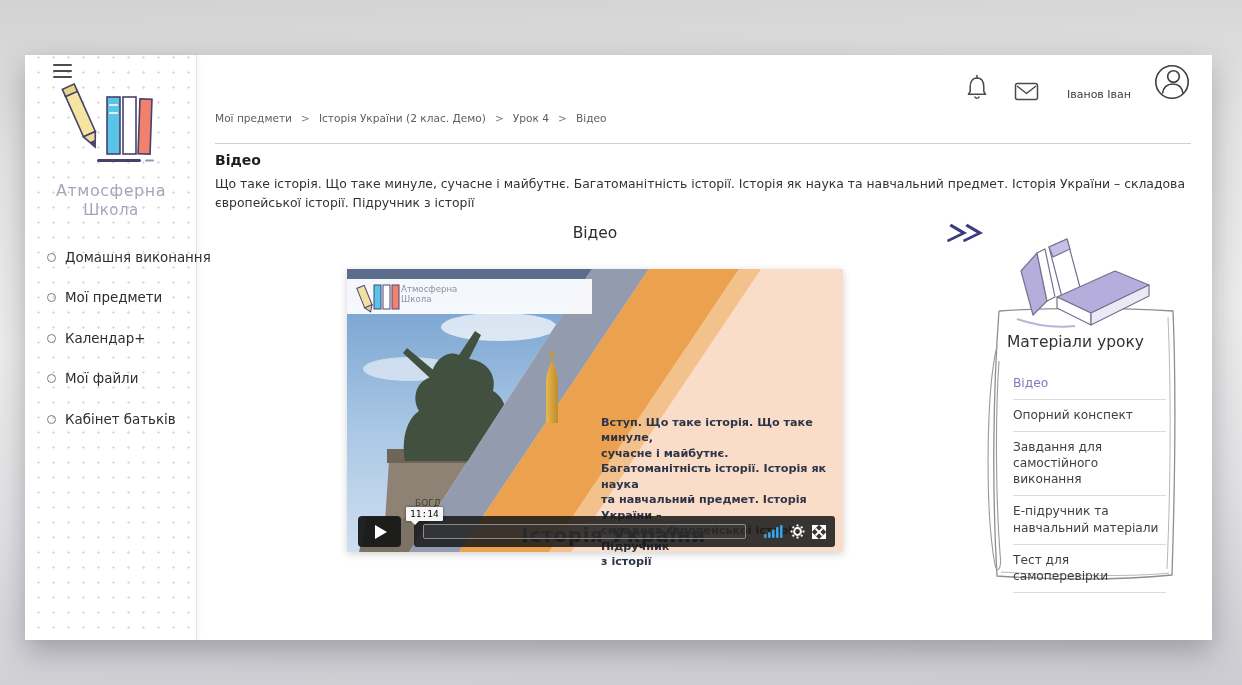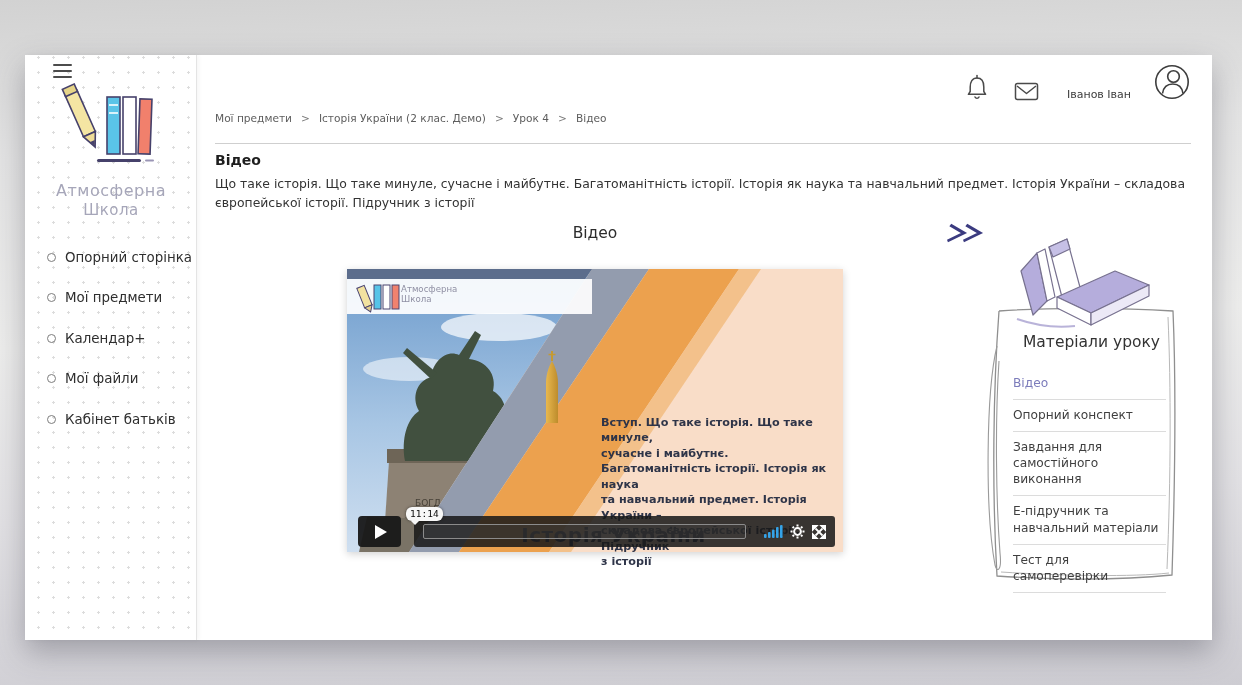--- a/index.html
+++ b/index.html
@@ -55,27 +55,27 @@
             color:#343a52; z-index:1; letter-spacing:.5px;padding-left:37px; }
   .play-btn { position:absolute; left:11px; top:247px; width:43px; height:31px; background:rgba(24,24,24,.95);
               border-radius:4px; z-index:2; display:flex; align-items:center; justify-content:center; cursor:pointer; }
   .play-btn .tri { width:0; height:0; border-left:12px solid #fff; border-top:7.5px solid transparent; border-bottom:7.5px solid transparent; margin-left:3px; }
   .ctrl-bar { position:absolute; left:67px; top:247px; width:421px; height:31px; background:rgba(24,24,24,.86);
               border-radius:3px; z-index:2; display:flex; align-items:center; padding:0 9px; }
   .seek { flex:1; height:15px; border:1px solid #8b8b8b; border-radius:2px; background:rgba(70,70,70,.35); margin-right:11px; cursor:pointer; }
   .bar-icn { margin-left:7px; cursor:pointer; display:block; }
   .time-tip { position:absolute; left:59px; top:238px; z-index:3; background:#f7f7f7; color:#0a0a0a;
               font-family:"DejaVu Sans Mono","Liberation Mono",monospace; font-size:9.5px; padding:1px 4px 2px;
-              border-radius:6px; box-shadow:0 0 3px rgba(0,0,0,.5); }
+              border-radius:1px; box-shadow:0 0 3px rgba(0,0,0,.5); }
   .time-tip:after { content:""; position:absolute; left:5px; bottom:-4px; border:4px solid transparent; border-top-color:#f7f7f7; border-bottom:none; }
   
   .materials { position:absolute; left:958px; top:196px; width:202px; height:336px; }
   .materials .border-svg { position:absolute; inset:0; }
   .materials .books-svg { position:absolute; left:14px; top:-20px; }
-  .mat-title { position:absolute; left:40px; top:82px; font-size:15.5px; color:#333; }
+  .mat-title { position:absolute; left:24px; top:82px; font-size:15.5px; color:#333; }
   .mat-list { position:absolute; left:30px; top:117px; width:153px; list-style:none; }
   .mat-list li { padding:7px 0 8px; border-bottom:1px solid #dcdcdc; font-size:12.2px; line-height:1.32; color:#3f3f3f; cursor:pointer; }
   .mat-list li.active { color:#7c7cbb; }
 </style>
 </head>
 <body>
 
 <div class="card">
 
   <aside class="sidebar">
@@ -101,21 +101,21 @@
         <rect x="38" y="76" width="44" height="3" rx="1.5" fill="#46416b"></rect>
         <rect x="86" y="76.5" width="9" height="2" rx="1" fill="#9a95b5"></rect>
       </svg>
       <div class="logo-text1">Атмосферна</div>
       <div class="logo-text2">Школа</div>
     </div>
 
     <nav class="nav">
       <div class="nav-item">
         <span class="bullet"></span>
-        <span class="lbl">Опорний сторінка</span>
+        <span class="lbl">Домашня виконання</span>
       </div>
       <div class="nav-item">
         <span class="bullet"></span>
         <span class="lbl">Мої предмети</span>
       </div>
       <div class="nav-item">
         <span class="bullet"></span>
         <span class="lbl">Календар+</span>
       </div>
       <div class="nav-item">

